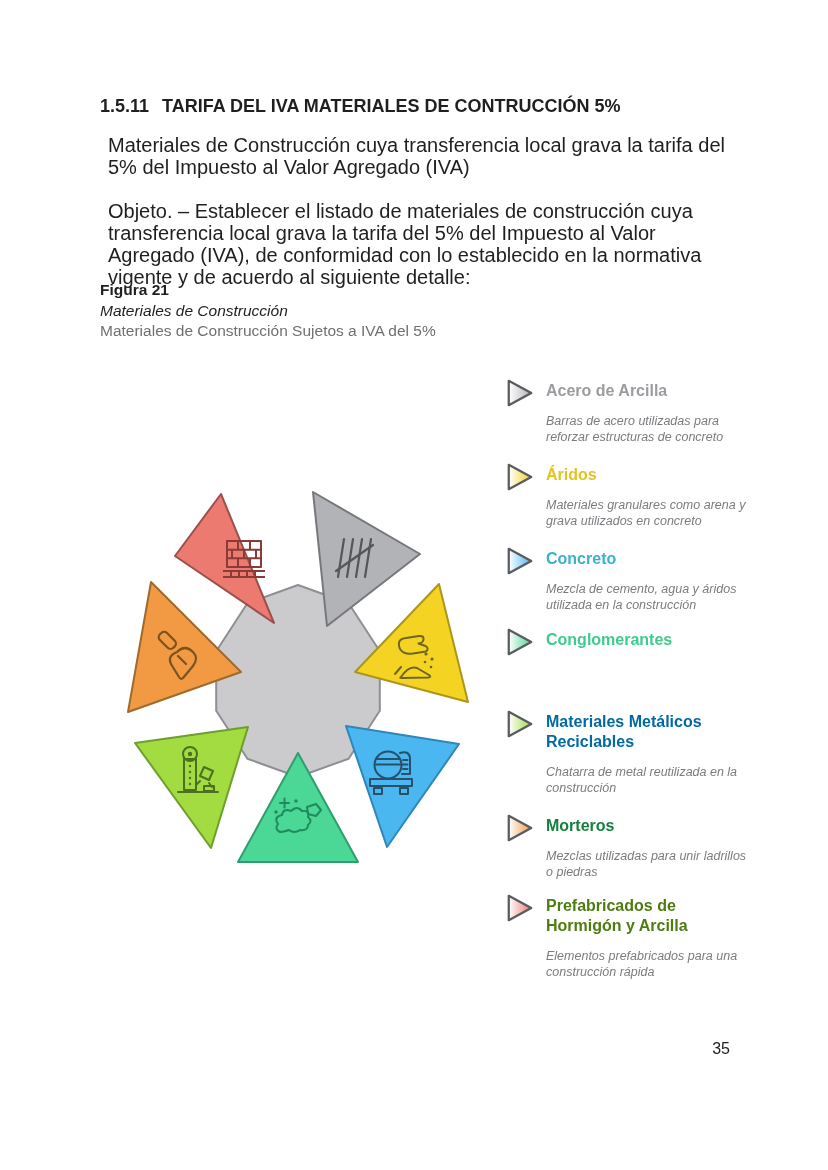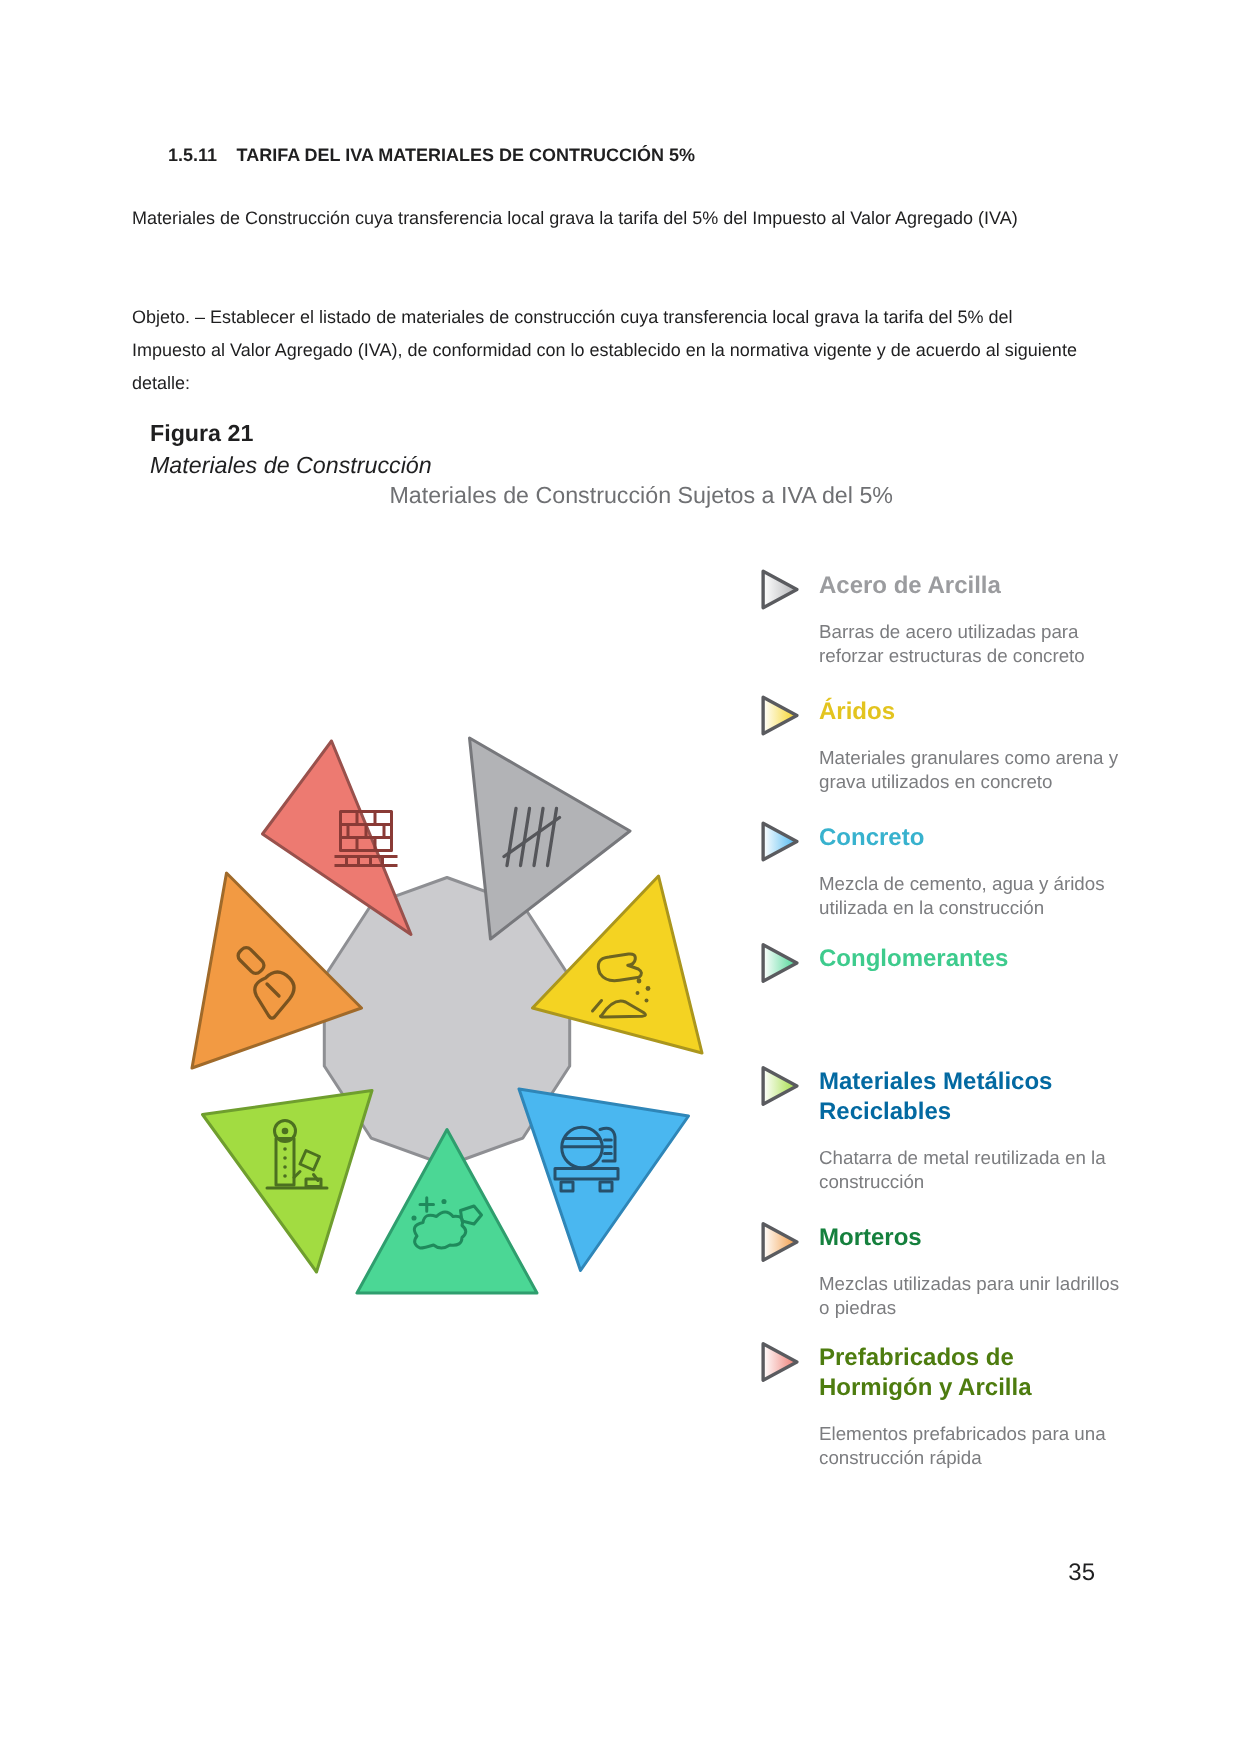--- a/index.html
+++ b/index.html
@@ -3,40 +3,40 @@
 <meta charset="utf-8">
 <style>
   * { margin:0; padding:0; box-sizing:border-box; }
   html,body { background:#ffffff; }
   body {
     width:828px; height:1170px; position:relative; overflow:hidden;
     font-family:"Liberation Sans", sans-serif; color:#1f1f20;
   }
   .page { position:absolute; inset:0; background:#ffffff; }
 
-  .heading { position:absolute; left:112px; top:96px; font-size:12px; font-weight:bold; }
+  .heading { position:absolute; left:100px; top:96px; font-size:18px; font-weight:bold; }
   .heading .num { margin-right:13px; }
 
-  .para { position:absolute; left:88px; width:636px; font-size:12px; line-height:22px; }
+  .para { position:absolute; left:108px; width:636px; font-size:20px; line-height:22px; }
   .para-1 { top:134px; }
   .para-2 { top:200px; }
 
   .fig-label   { position:absolute; left:100px; top:281px; font-size:15.5px; font-weight:bold; }
   .fig-caption { position:absolute; left:100px; top:302px; font-size:15.5px; font-style:italic; }
-  .chart-title { position:absolute; left:100px; top:322px; width:655px; text-align:center;
+  .chart-title { position:absolute; left:100px; top:322px; width:655px; 
                  font-size:15.5px; color:#6f7073; }
 
   .diagram { position:absolute; left:105px; top:450px; width:400px; height:440px; }
 
   .legend { position:absolute; left:505px; top:0; width:300px; height:1010px; }
   .legend-item { position:absolute; left:0; display:flex; align-items:flex-start; }
   .arrow { width:30px; height:30px; flex:0 0 30px; }
   .legend-text  { margin-left:11px; }
   .legend-title { font-size:16px; font-weight:bold; line-height:20px; width:180px; padding-top:3px; }
-  .legend-desc  { font-size:12.5px; line-height:16px; color:#7b7c7f; width:205px; margin-top:12px; }
+  .legend-desc  { font-size:12.5px; line-height:16px; color:#7b7c7f; width:205px; margin-top:12px;font-style:italic; }
 
   .page-number { position:absolute; left:694px; top:1040px; width:36px; text-align:right; font-size:16px; }
 </style>
 </head>
 <body>
 
 <div class="page">
 
   <div class="heading">
     <span class="num">1.5.11</span><span>TARIFA DEL IVA MATERIALES DE CONTRUCCIÓN 5%</span>

